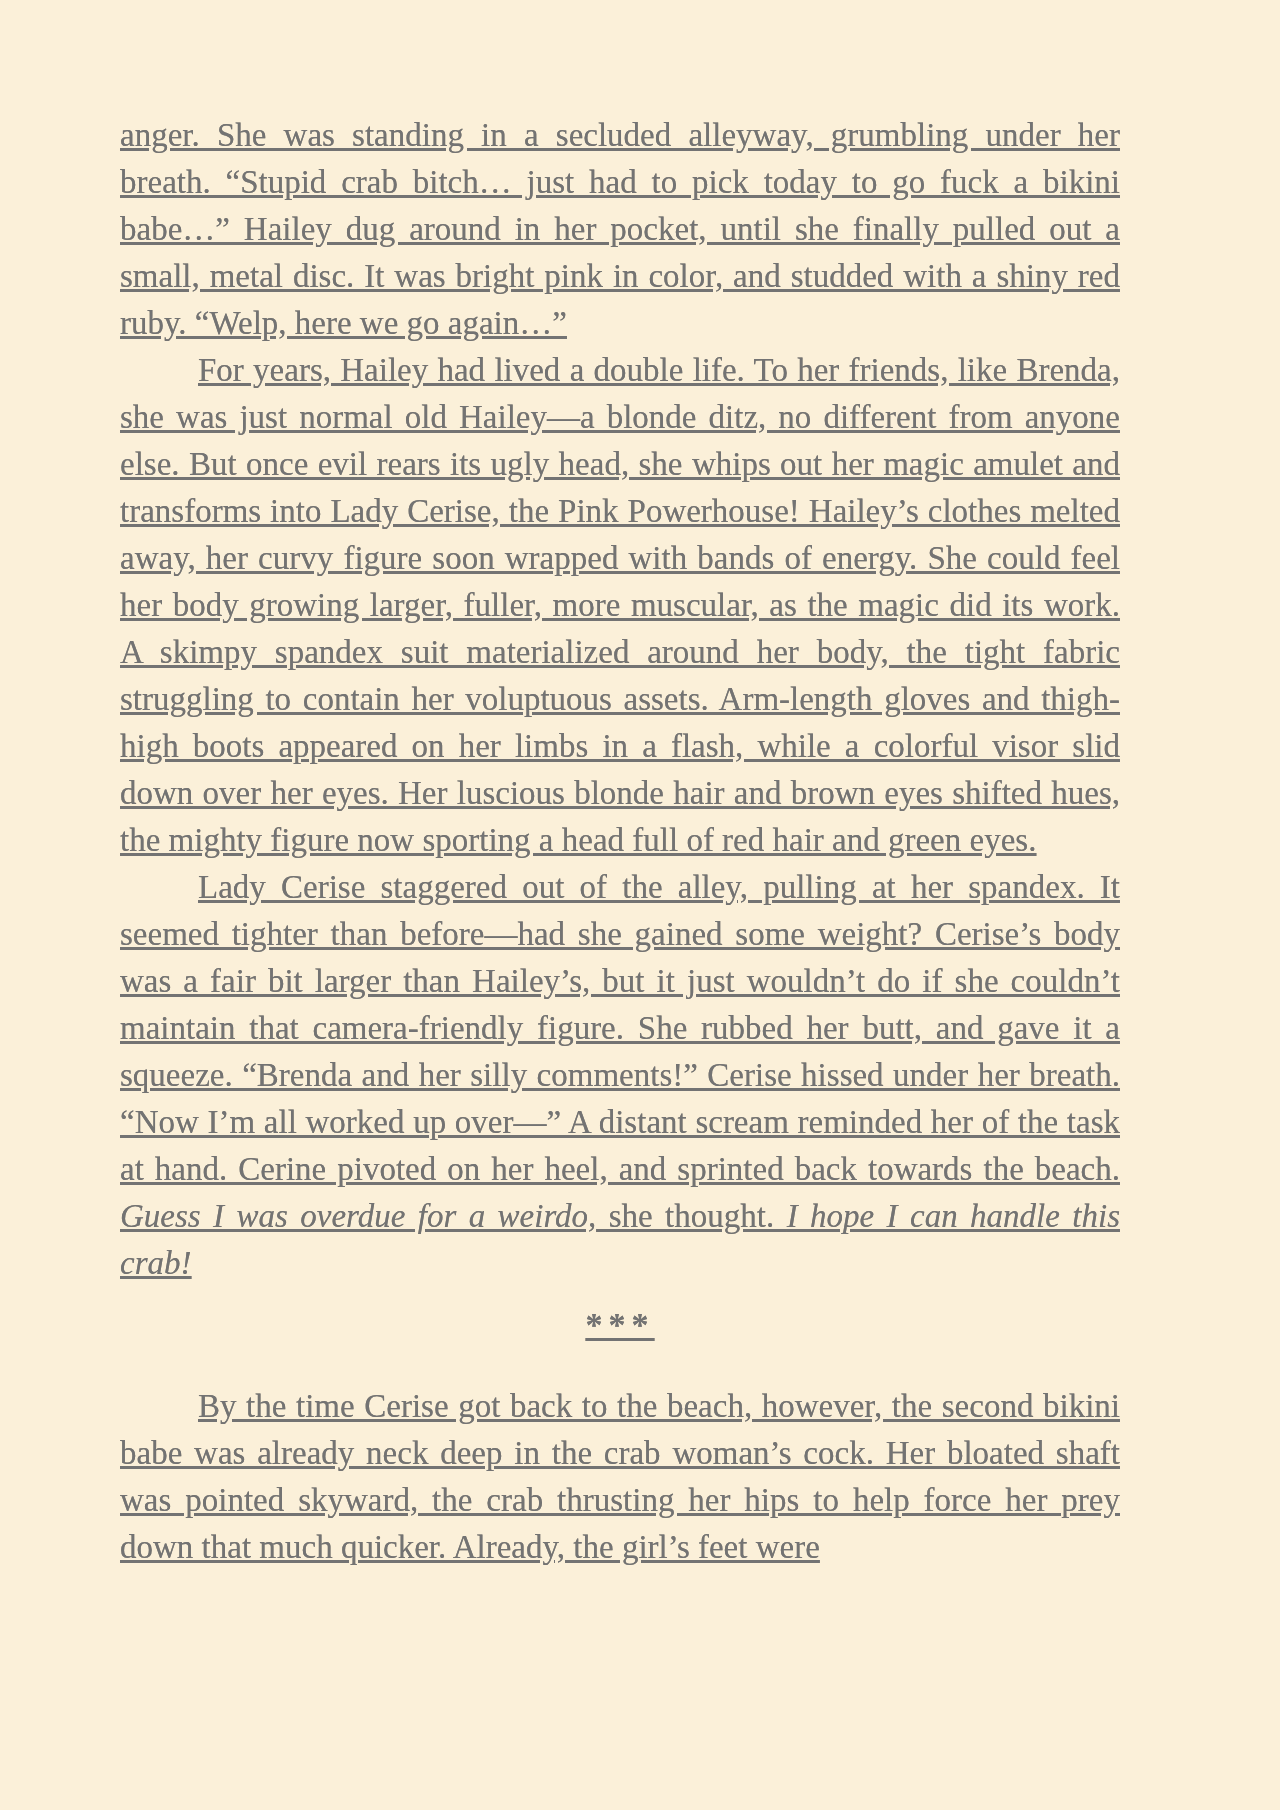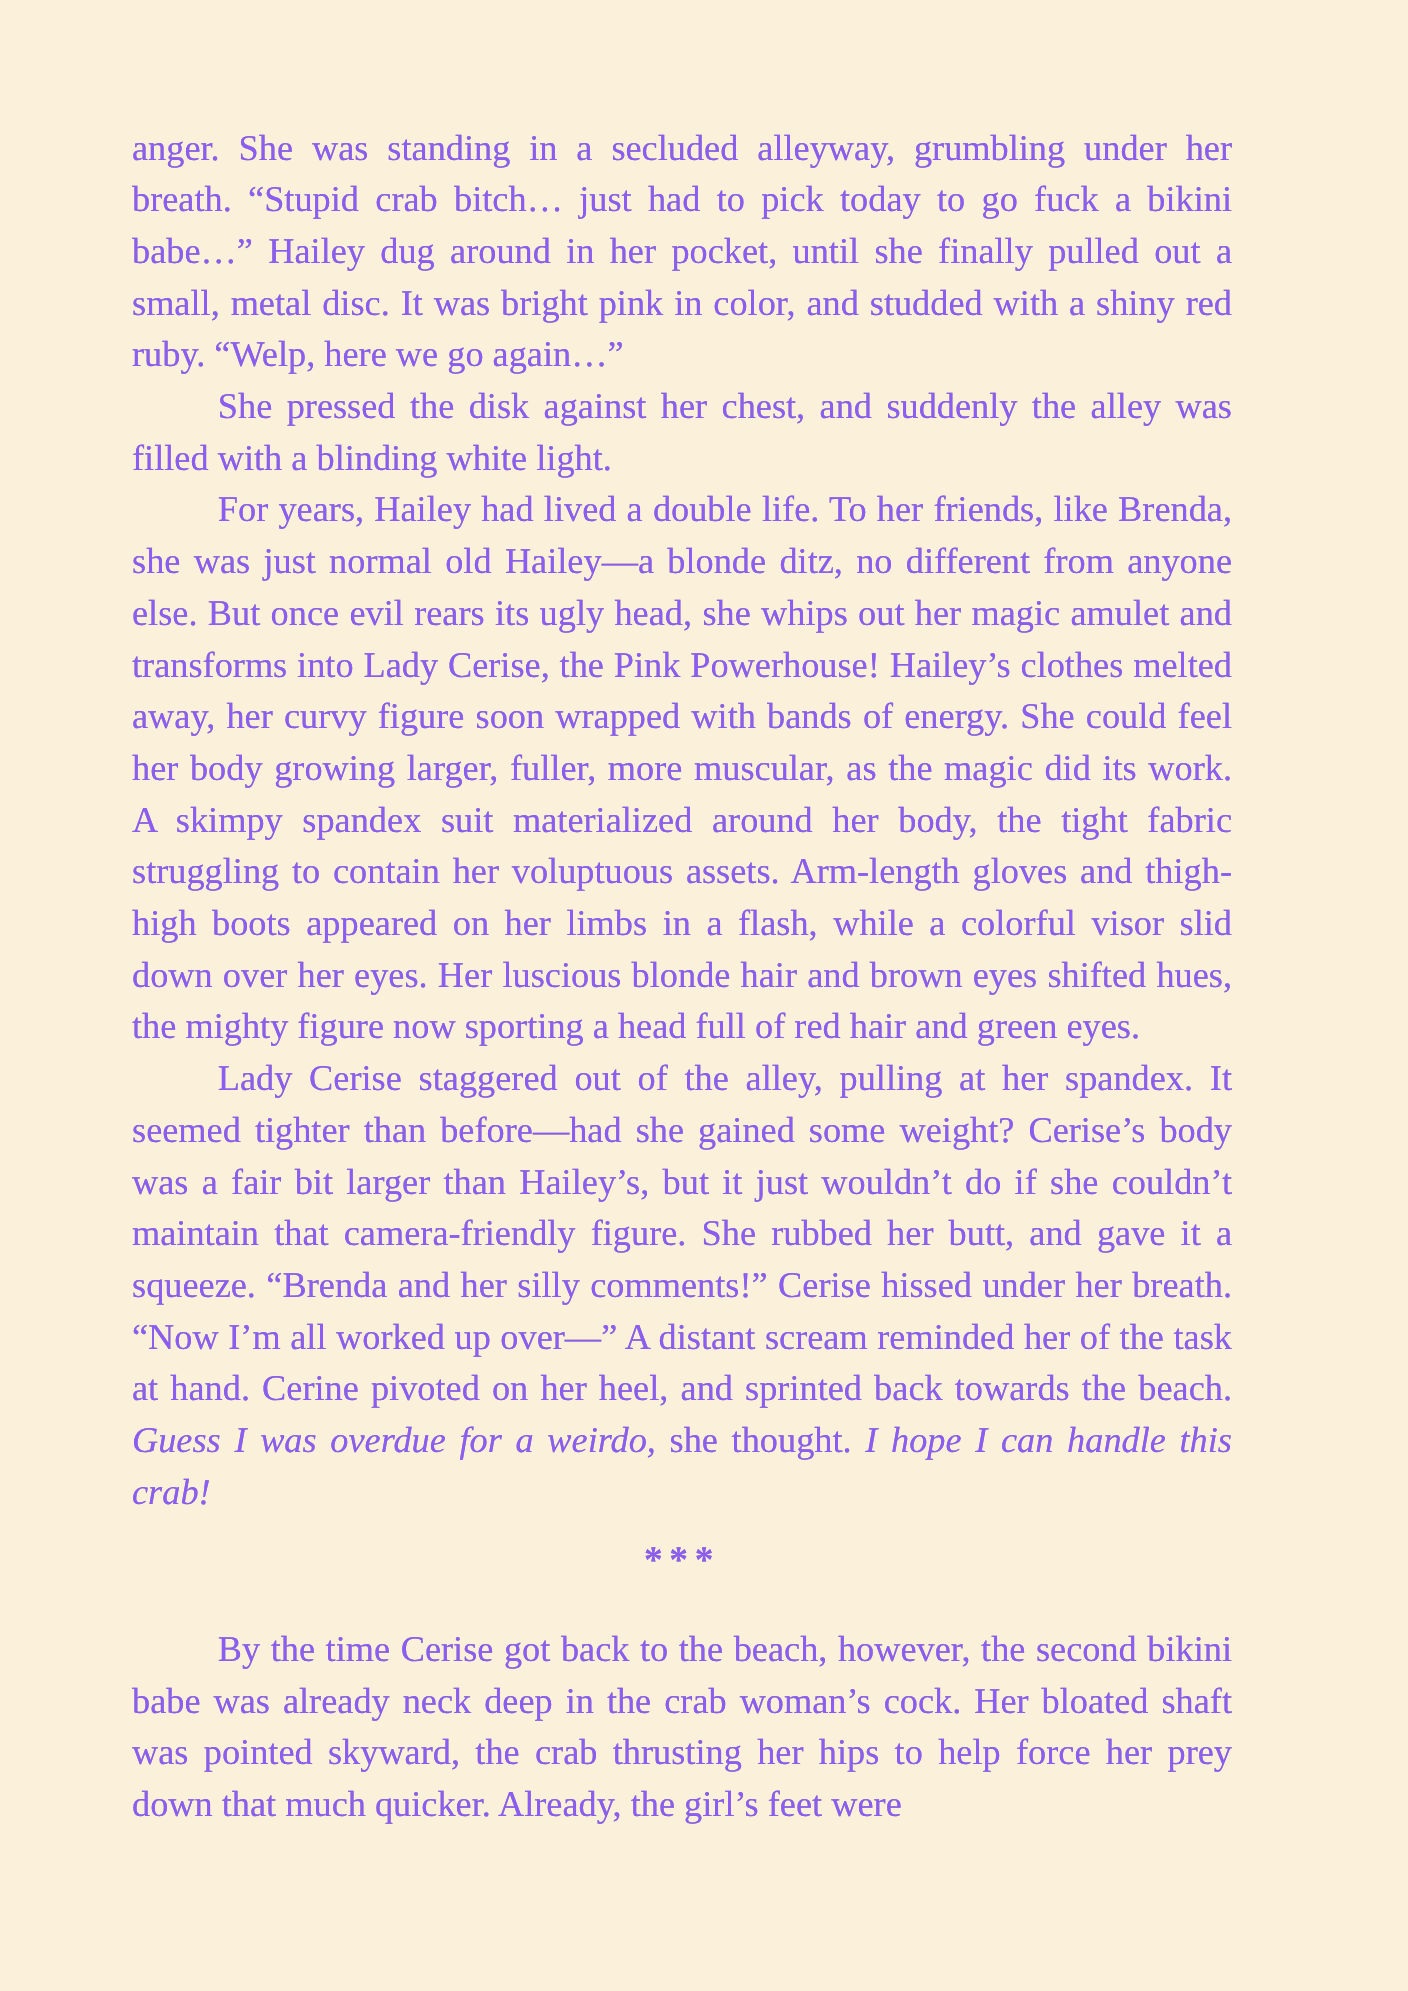--- a/index.html
+++ b/index.html
@@ -44,21 +44,20 @@
     margin: 14px 0 35px 0;
     font-weight: 700;
     letter-spacing: 6px;
     font-size: 34px;
   }
 </style>
 </head>
 <body style="background: rgb(251, 240, 217);">
 
 <main class="page">
-  <div class="text-column" id="content" style="color: #8b5cf6;">
+  <div class="text-column" id="content" style="color: #737373; text-decoration: underline;">
       <p class="no-indent"><span>anger. She was standing in a secluded alleyway, grumbling under her breath. “Stupid crab bitch… just had to pick today to go fuck a bikini babe…” Hailey dug around in her pocket, until she finally pulled out a small, metal disc. It was bright pink in color, and studded with a shiny red ruby. “Welp, here we go again…”</span></p>
-      <p class="indent"><span>She pressed the disk against her chest, and suddenly the alley was filled with a blinding white light.</span></p>
       <p class="indent"><span>For years, Hailey had lived a double life. To her friends, like Brenda, she was just normal old Hailey—a blonde ditz, no different from anyone else. But once evil rears its ugly head, she whips out her magic amulet and transforms into Lady Cerise, the Pink Powerhouse! Hailey’s clothes melted away, her curvy figure soon wrapped with bands of energy. She could feel her body growing larger, fuller, more muscular, as the magic did its work. A skimpy spandex suit materialized around her body, the tight fabric struggling to contain her voluptuous assets. Arm-length gloves and thigh-high boots appeared on her limbs in a flash, while a colorful visor slid down over her eyes. Her luscious blonde hair and brown eyes shifted hues, the mighty figure now sporting a head full of red hair and green eyes.</span></p>
       <p class="indent"><span>Lady Cerise staggered out of the alley, pulling at her spandex. It seemed tighter than before—had she gained some weight? Cerise’s body was a fair bit larger than Hailey’s, but it just wouldn’t do if she couldn’t maintain that camera-friendly figure. She rubbed her butt, and gave it a squeeze. “Brenda and her silly comments!” Cerise hissed under her breath. “Now I’m all worked up over—” A distant scream reminded her of the task at hand. Cerine pivoted on her heel, and sprinted back towards the beach. </span><em>Guess I was overdue for a weirdo,</em><span> she thought. </span><em>I hope I can handle this crab!</em></p>
       <div class="separator">***</div>
       <p class="indent"><span>By the time Cerise got back to the beach, however, the second bikini babe was already neck deep in the crab woman’s cock. Her bloated shaft was pointed skyward, the crab thrusting her hips to help force her prey down that much quicker. Already, the girl’s feet were</span></p>
     </div>
 </main>
 
 </body></html>

